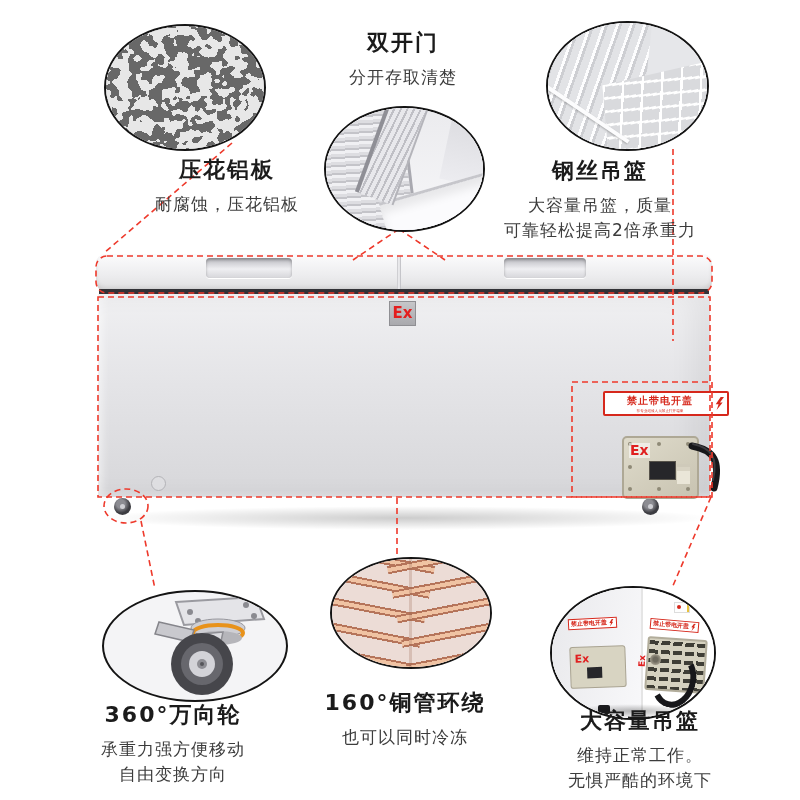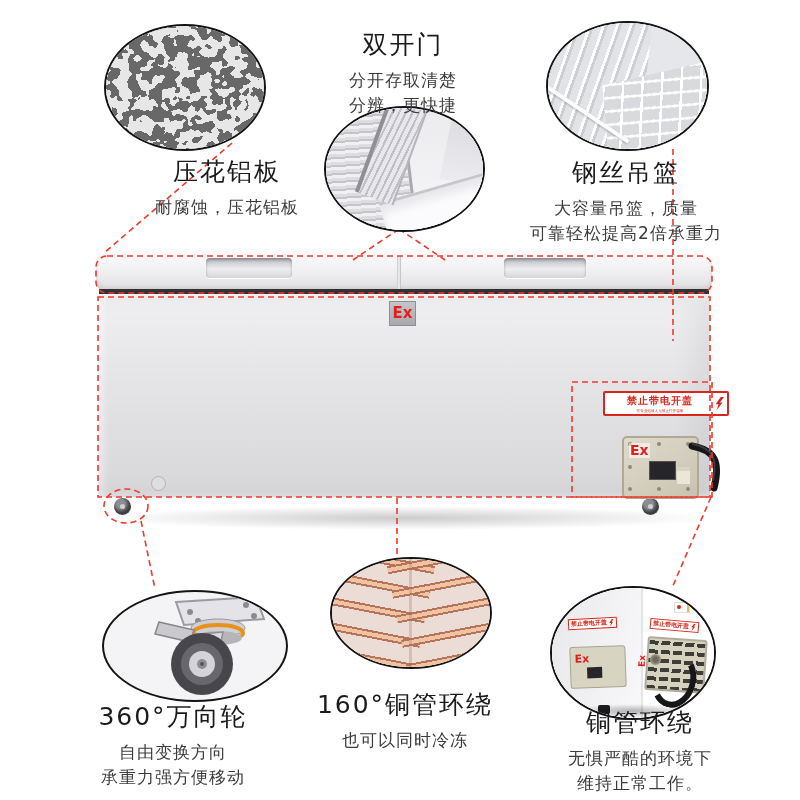--- a/index.html
+++ b/index.html
@@ -6,21 +6,21 @@
   .canvas{position:relative;width:800px;height:800px;background:#ffffff;overflow:hidden;
           font-family:"DejaVu Sans","Liberation Sans",sans-serif;}
   .abs{position:absolute;}
 
   
   .feat-circle{position:absolute;border:2px solid #141414;border-radius:50%;
                overflow:hidden;background:#f4f4f6;z-index:10;}
 
   
   .feat{position:absolute;text-align:center;z-index:12;}
-  .feat h3{font-size:25px;font-weight:400;margin:0 0 7px;color:#1b1b1b;letter-spacing:2px;}
+  .feat h3{font-size:22px;font-weight:700;margin:0 0 7px;color:#1b1b1b;letter-spacing:2px;}
   .feat p{font-size:17px;line-height:1.45;margin:0;color:#3c3c3c;letter-spacing:1px;}
 
   
   .lid{left:96px;top:254px;width:616px;height:37px;border-radius:9px;z-index:2;
        background:linear-gradient(180deg,#fcfcfd,#ececee 60%,#dededf);
        box-shadow:inset 0 -3px 4px rgba(0,0,0,0.10);}
   .lid-split{position:absolute;left:301px;top:2px;width:4px;height:33px;
        background:linear-gradient(90deg,#c2c2c6,#f6f6f8,#b5b5ba);}
   .handle{position:absolute;top:4px;height:20px;border-radius:4px;
        background:linear-gradient(180deg,#b9b9bf,#efeff2 55%,#d6d6da);
@@ -231,44 +231,43 @@
   </div>
 
   <div class="feat" style="left:112px;top:155px;width:230px;">
     <h3>压花铝板</h3>
     <p>耐腐蚀，压花铝板</p>
   </div>
 
   <div class="feat" style="left:298px;top:28px;width:210px;">
     <h3>双开门</h3>
     <p>分开存取清楚</p>
-    <p>分辨，更快捷</p>
-  </div>
-
-  <div class="feat" style="left:506px;top:156px;width:240px;">
+  </div>
+
+  <div class="feat" style="left:480px;top:156px;width:240px;">
     <h3>钢丝吊篮</h3>
     <p>大容量吊篮，质量</p>
     <p>可靠轻松提高2倍承重力</p>
   </div>
 
   <div class="feat" style="left:63px;top:700px;width:220px;">
     <h3>360°万向轮</h3>
+    <p>承重力强方便移动</p>
     <p>自由变换方向</p>
-    <p>承重力强方便移动</p>
   </div>
 
   <div class="feat" style="left:285px;top:688px;width:240px;">
     <h3>160°铜管环绕</h3>
     <p>也可以同时冷冻</p>
   </div>
 
   <div class="feat" style="left:530px;top:706px;width:220px;">
-    <h3>铜管环绕</h3>
+    <h3>大容量吊篮</h3>
+    <p>维持正常工作。</p>
     <p>无惧严酷的环境下</p>
-    <p>维持正常工作。</p>
   </div>
 
   <div class="abs shadow"></div>
 
   <div class="abs lid">
     <div class="handle" style="left:110px;width:86px;"></div>
     <div class="handle" style="left:408px;width:82px;"></div>
     <div class="lid-split"></div>
   </div>
   <div class="abs gasket"></div>

